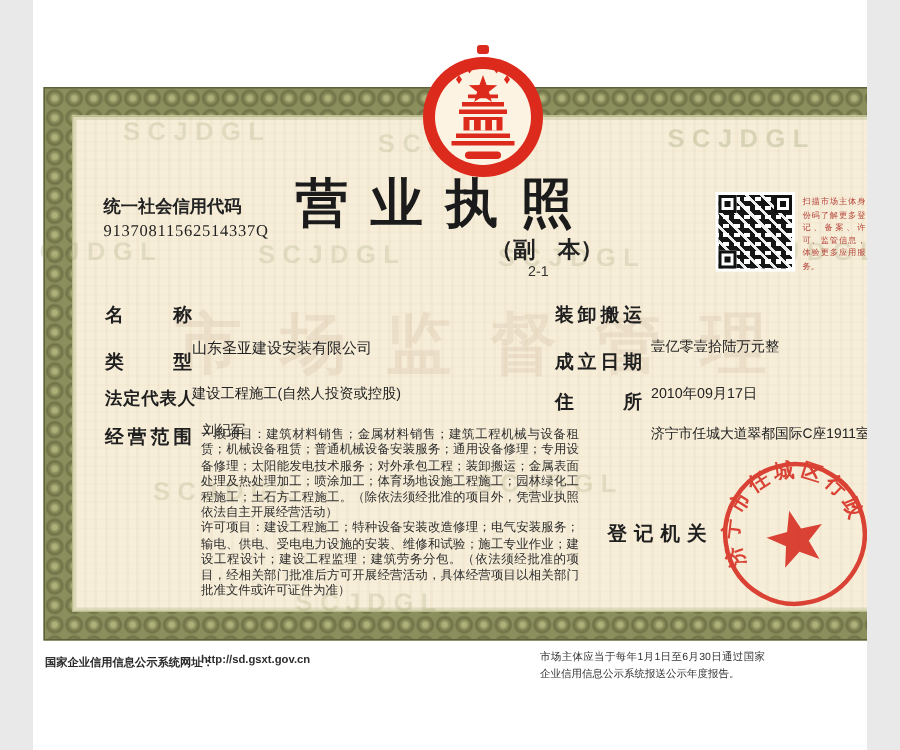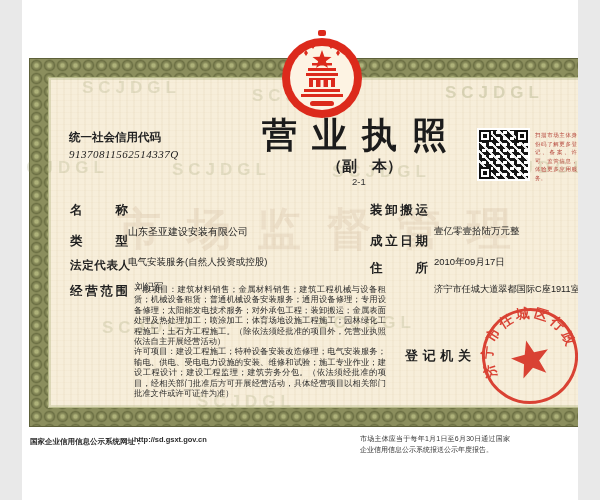--- a/index.html
+++ b/index.html
@@ -32,23 +32,23 @@
     color:#8f935f;opacity:.20;white-space:nowrap;pointer-events:none;
   }
   .wm-center{
     position:absolute;left:95px;top:200px;font-size:44px;font-weight:bold;
     letter-spacing:26px;color:rgba(150,95,55,.10);white-space:nowrap;pointer-events:none;
   }
   
   .emblem{position:absolute;left:260px;top:30px;width:80px;height:100px;}
   
   .credit-label{position:absolute;left:47px;top:130px;font-size:11.5px;font-weight:bold;color:#222;text-align:center;}
-  .credit-code{position:absolute;left:47px;top:148px;font-size:11px;color:#222;letter-spacing:.5px;font-family:"Liberation Serif","DejaVu Serif",serif;font-style:italic;}
+  .credit-code{position:absolute;left:47px;top:148px;font-size:11px;color:#222;letter-spacing:.5px;font-family:"Liberation Serif","DejaVu Serif",serif;}
   .title{
-    position:absolute;left:160px;top:112px;width:280px;text-align:right;
+    position:absolute;left:160px;top:112px;width:280px;text-align:left;
     font-size:35px;font-weight:bold;color:#1b1b1b;letter-spacing:15px;text-indent:15px;
     font-family:"DejaVu Sans","Liberation Sans",sans-serif;
   }
   .subtitle{position:absolute;left:220px;top:157px;width:160px;text-align:right;font-size:15px;font-weight:bold;color:#222;}
   .copy-no{position:absolute;left:330px;top:176px;font-size:9.5px;color:#333;}
   
   .qr{position:absolute;left:455px;top:128px;width:53px;height:53px;background:#fff;padding:2px;box-sizing:border-box;}
   .qr-pattern{
     position:relative;width:100%;height:100%;background-color:#fff;
     background-image:
@@ -143,21 +143,21 @@
       <div class="qr-finder qr-f1"></div>
       <div class="qr-finder qr-f2"></div>
       <div class="qr-finder qr-f3"></div>
     </div>
   </div>
   <div class="qr-caption">扫描市场主体身份码了解更多登记、备案、许可、监管信息，体验更多应用服务。</div>
 
   <div class="flabel lab-name">名称</div>
   <div class="fvalue val-name">山东圣亚建设安装有限公司</div>
   <div class="flabel lab-type">类型</div>
-  <div class="fvalue val-type">电气安装服务(自然人投资或控股)</div>
+  <div class="fvalue val-type">建设工程施工(自然人投资或控股)</div>
   <div class="flabel lab-legal">法定代表人</div>
   <div class="fvalue val-legal">刘纪军</div>
   <div class="flabel lab-scope">经营范围</div>
   <div class="scope-box">
     <p>一般项目：建筑材料销售；金属材料销售；建筑工程机械与设备租赁；机械设备租赁；普通机械设备安装服务；通用设备修理；专用设备修理；太阳能发电技术服务；对外承包工程；装卸搬运；金属表面处理及热处理加工；喷涂加工；体育场地设施工程施工；园林绿化工程施工；土石方工程施工。（除依法须经批准的项目外，凭营业执照依法自主开展经营活动）</p>
     <p>许可项目：建设工程施工；特种设备安装改造修理；电气安装服务；输电、供电、受电电力设施的安装、维修和试验；施工专业作业；建设工程设计；建设工程监理；建筑劳务分包。（依法须经批准的项目，经相关部门批准后方可开展经营活动，具体经营项目以相关部门批准文件或许可证件为准）</p>
   </div>
 
   <div class="flabel lab-capital">装卸搬运</div>
   <div class="fvalue val-capital">壹亿零壹拾陆万元整</div>

